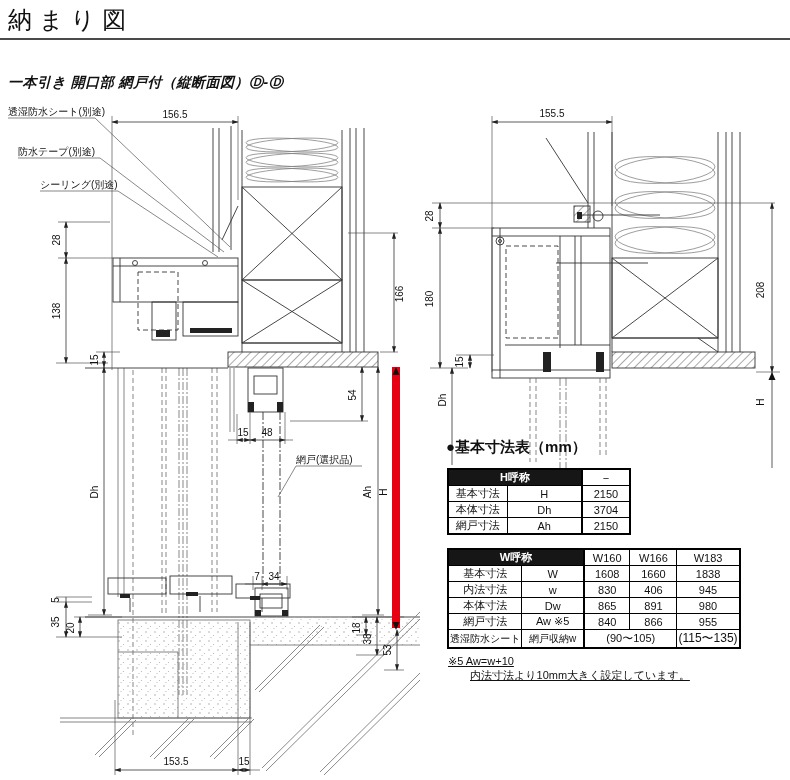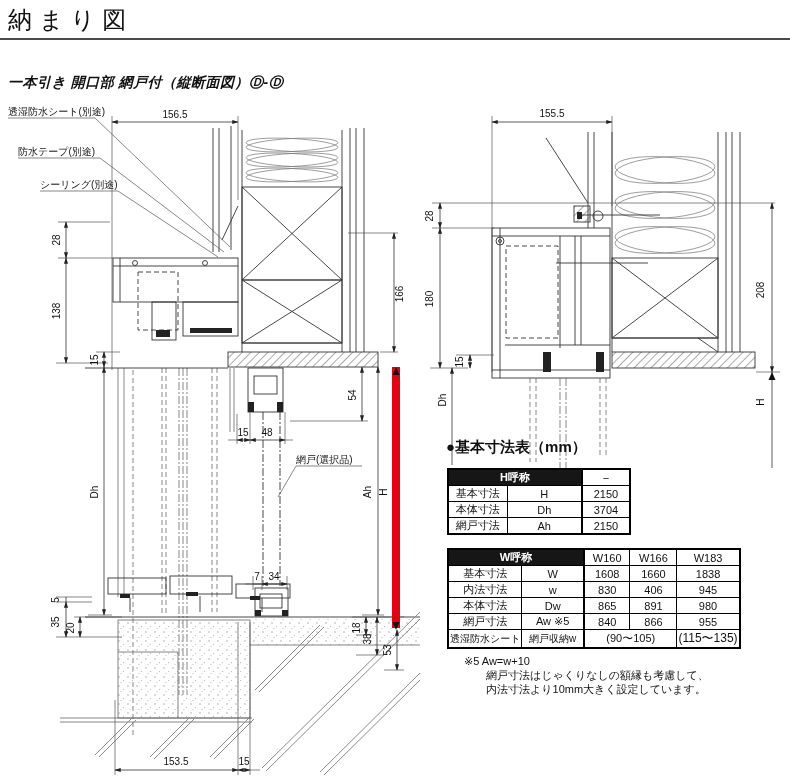--- a/index.html
+++ b/index.html
@@ -18,21 +18,21 @@
   .ddot{stroke-dasharray:8 2 2 2;}
   .blk{fill:#222;stroke:none;}
   .sec-title{left:446px;top:438px;font-size:15px;font-weight:bold;}
   table{border-collapse:collapse;font-size:11px;table-layout:fixed;}
   table{border:2px solid #000;}
   td{border:1px solid #000;text-align:center;height:15px;padding:0 1px;overflow:hidden;white-space:nowrap;}
   td.dark{background:#161616;color:#fff;font-weight:bold;}
   td.thickL{border-left:2px solid #000;}
   #h-table{left:447px;top:468px;}
   #w-table{left:447px;top:548px;}
-  #footnote{left:464px;top:654px;font-size:11px;line-height:14px;}
+  #footnote{left:448px;top:654px;font-size:11px;line-height:14px;text-decoration:underline;}
   #footnote .fn2{padding-left:22px;}
 </style>
 </head>
 <body>
 
 <div class="abs" id="page-title">納まり図</div>
 <div class="abs" id="title-rule"></div>
 <div class="abs" id="subtitle">一本引き 開口部 網戸付（縦断面図）Ⓓ-Ⓓ</div>
 
 <svg style="left:0;top:100px" width="440" height="680" viewBox="0 100 440 680">
@@ -341,15 +341,14 @@
     <td style="font-size:10px">透湿防水シート</td>
     <td style="font-size:10px">網戸収納w</td>
     <td class="thickL" colspan="2">(90〜105)</td>
     <td style="font-size:12px">(115〜135)</td>
   </tr>
 </tbody>
   </table>
 
 <div class="abs" id="footnote">
   <div>※5 Aw=w+10</div>
-  <div class="fn2">網戸寸法はじゃくりなしの額縁も考慮して、</div>
   <div class="fn2">内法寸法より10mm大きく設定しています。</div>
 </div>
 
 </body></html>

